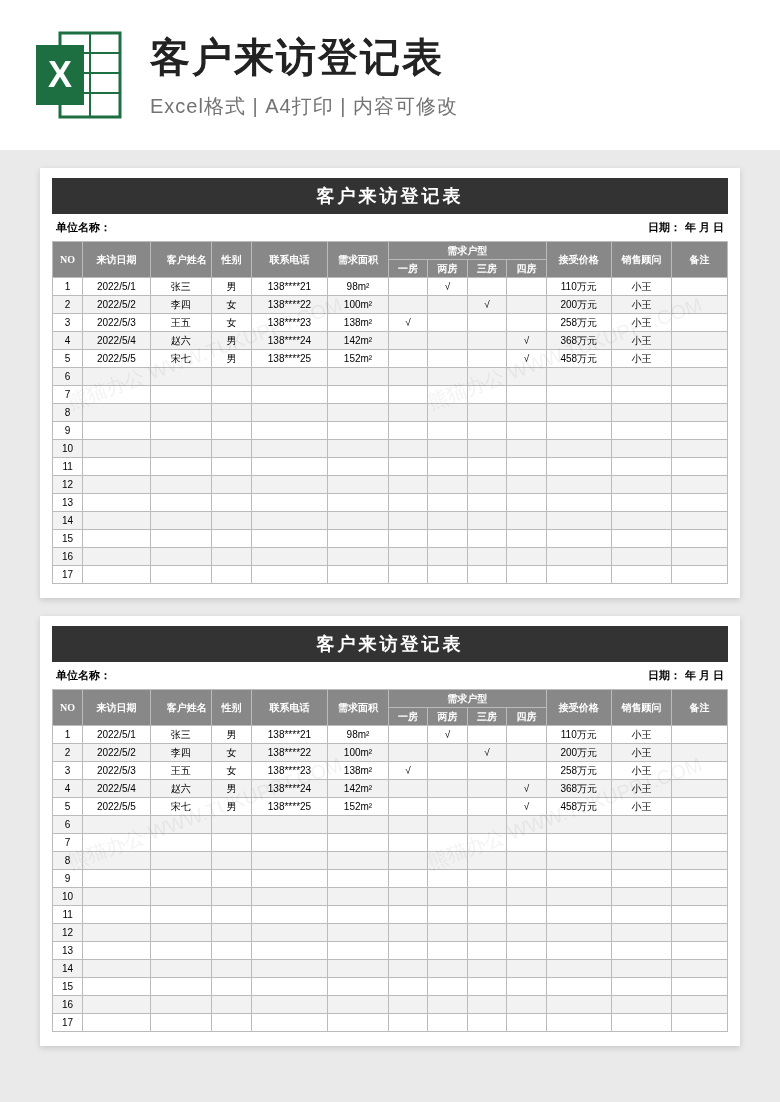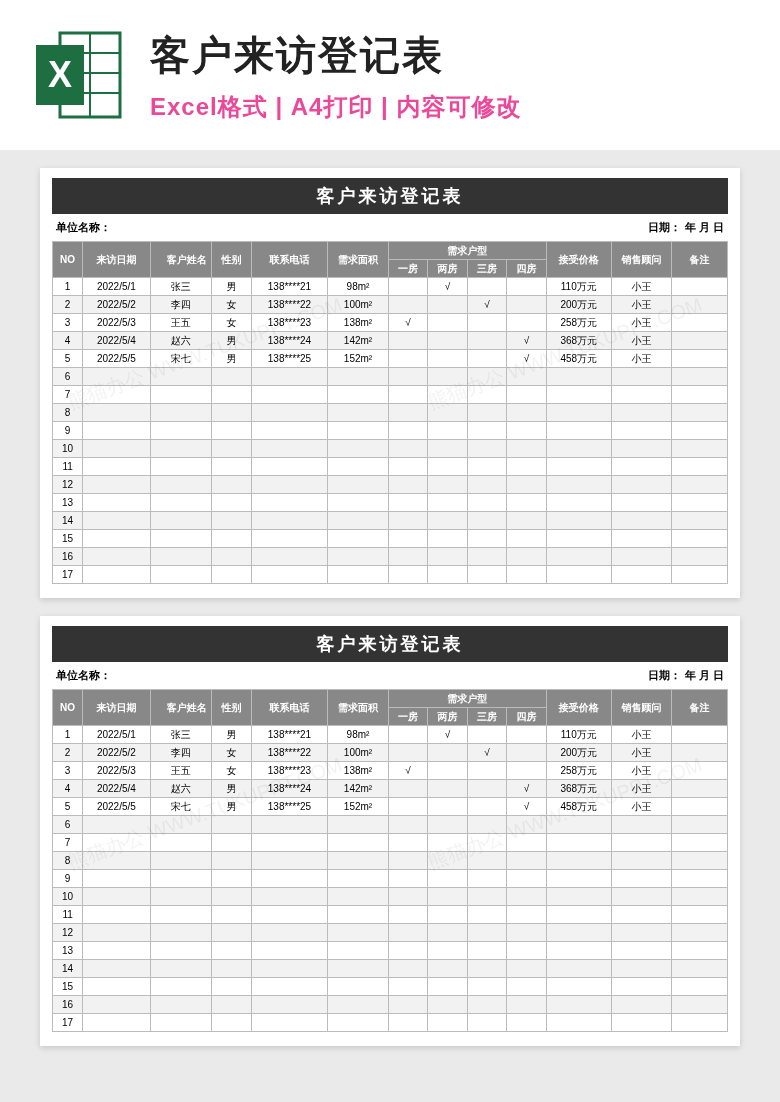--- a/index.html
+++ b/index.html
@@ -26,25 +26,24 @@
   }
   .excel-icon svg { width: 100%; height: 100%; }
   .banner-text { flex: 1; }
   .banner-title {
     font-size: 40px;
     font-weight: 700;
     color: #222;
     letter-spacing: 2px;
   }
   .banner-sub {
-    font-size: 24px;
-    color: #ec4899;
+    font-size: 20px;
+    color: #737373;
     margin-top: 8px;
     letter-spacing: 1px;
-    font-weight: bold;
   }
   .sheet {
     background: #fff;
     margin: 18px 40px 0 40px;
     padding: 10px 12px 14px 12px;
     box-shadow: 0 2px 6px rgba(0,0,0,.15);
   }
   .sheet-title {
     background: #333;
     color: #fff;
@@ -73,20 +72,21 @@
     height: 18px;
     text-align: center;
     vertical-align: middle;
     overflow: hidden;
     white-space: nowrap;
   }
   thead th {
     background: #888;
     color: #fff;
     font-weight: 700;
+    font-family: Liberation Serif, serif;
   }
   tbody tr:nth-child(even) td { background: #f2f2f2; }
   tbody tr:nth-child(odd) td { background: #fff; }
   .col-no { width: 26px; }
   .col-date { width: 58px; }
   .col-name { width: 52px; padding-left: 12px; }
   .col-gender { width: 34px; }
   .col-phone { width: 66px; margin-left: 13px; }
   .col-area { width: 52px; margin-left: 14px; }
   .col-room { width: 34px; }

